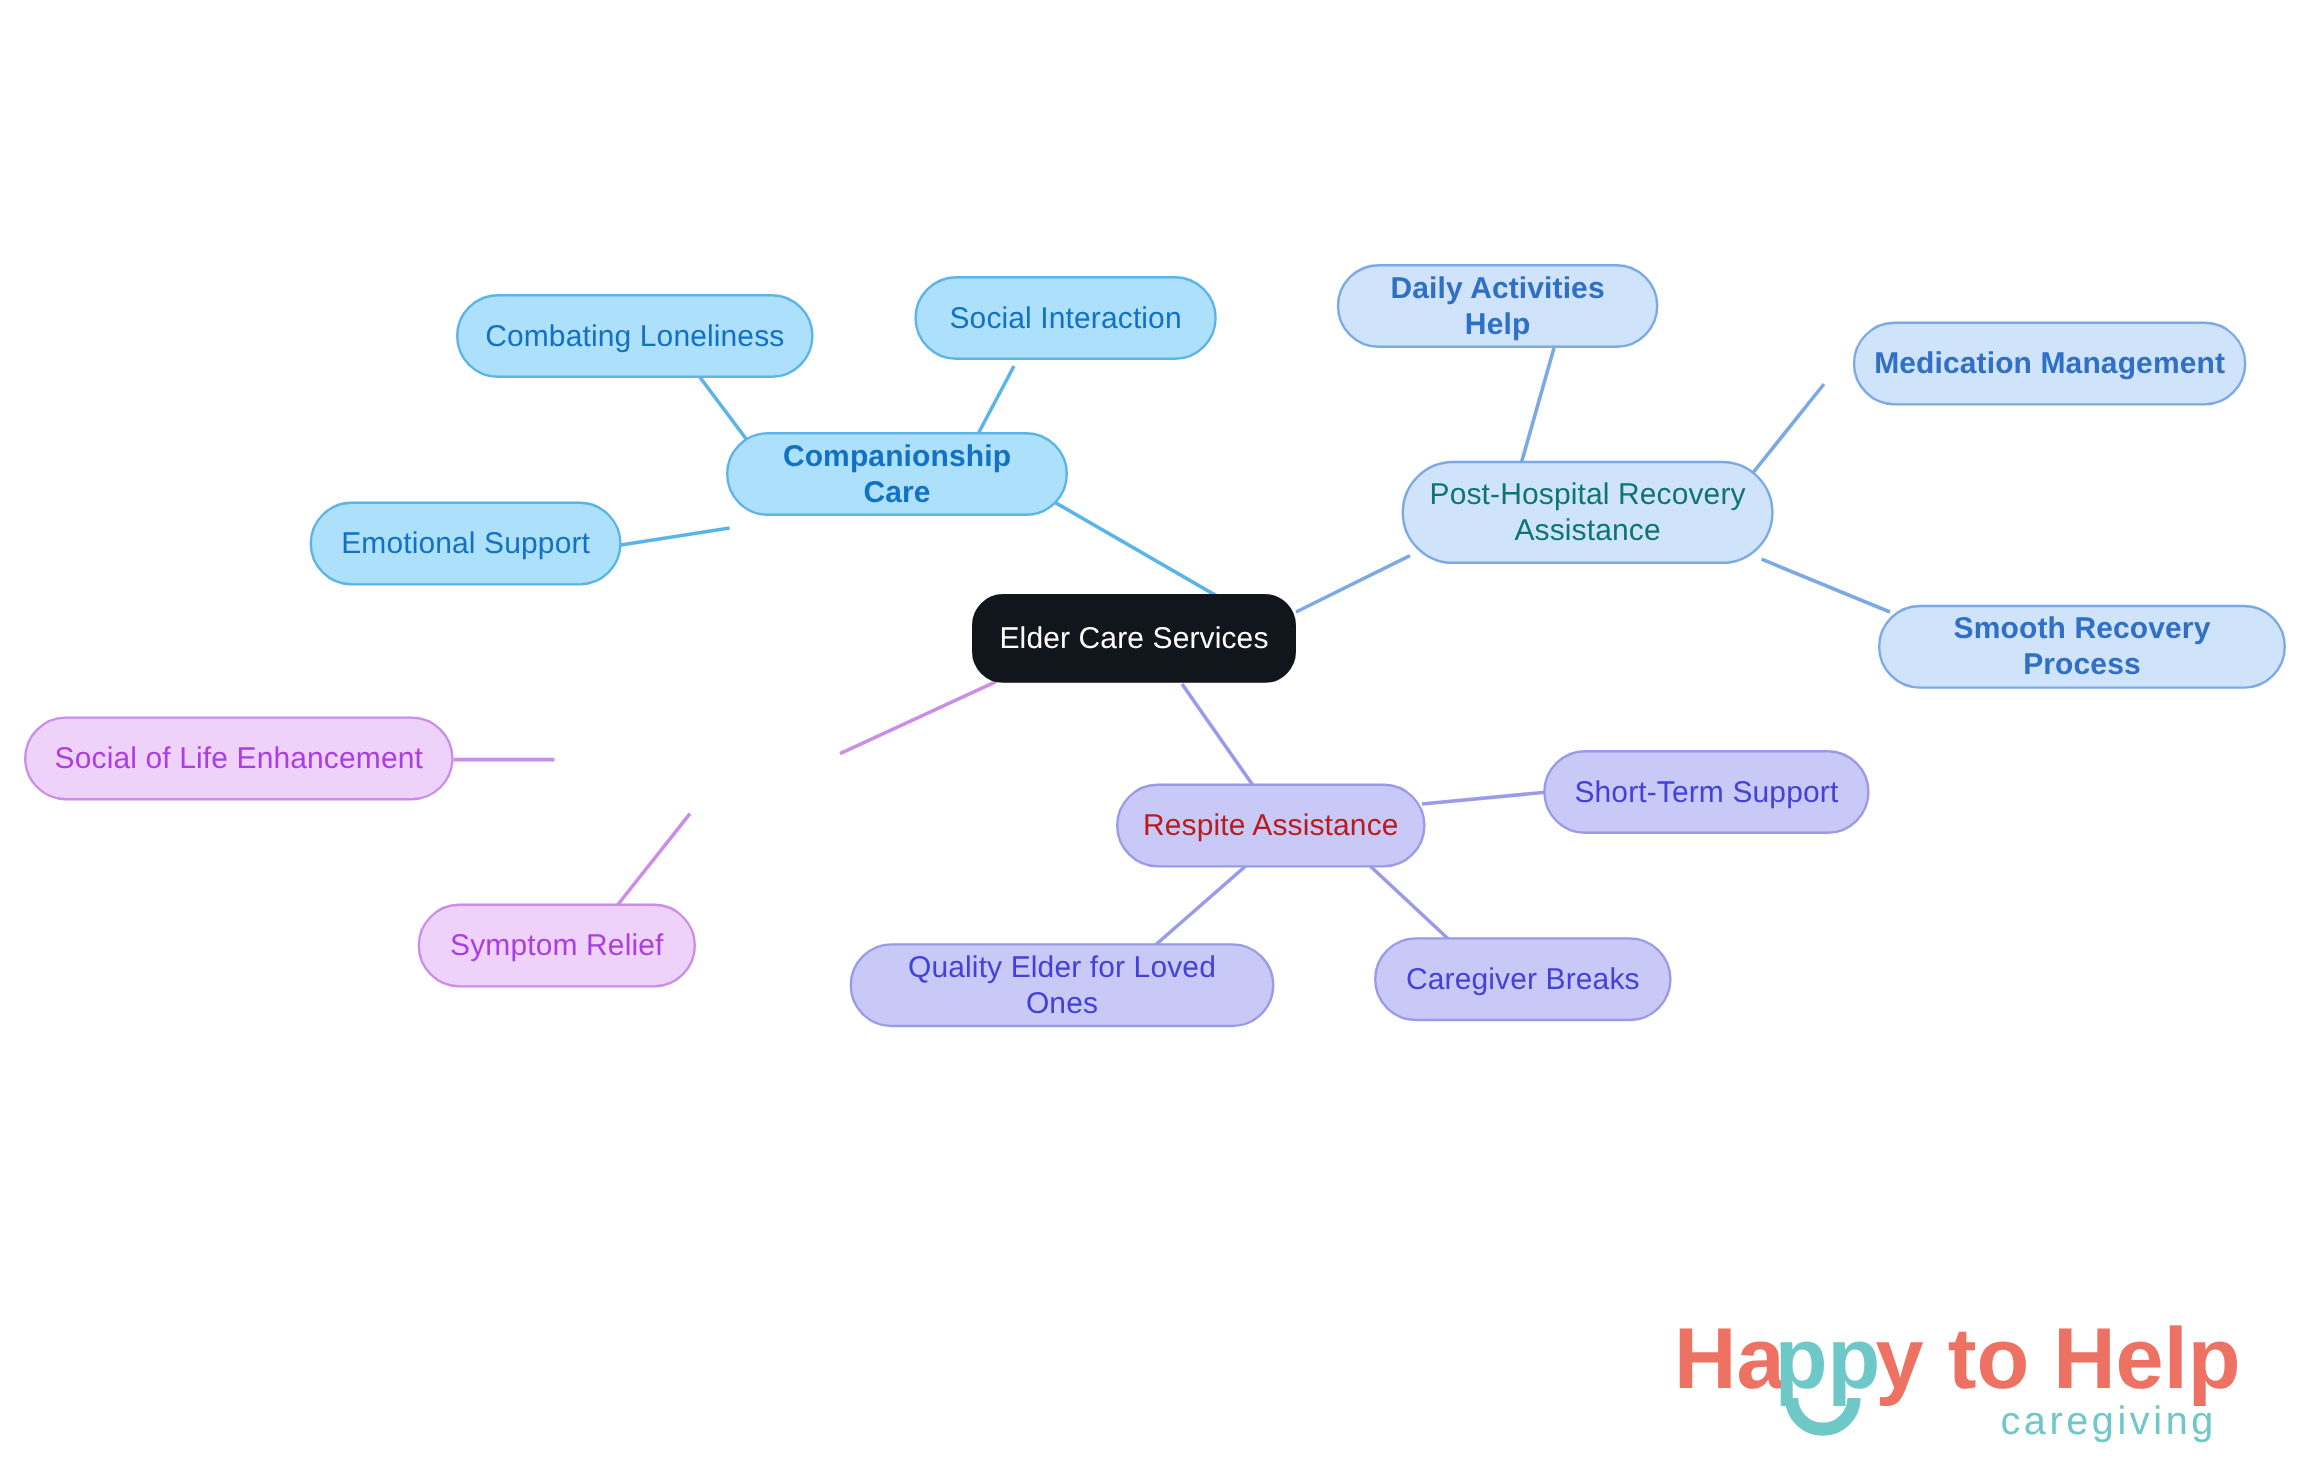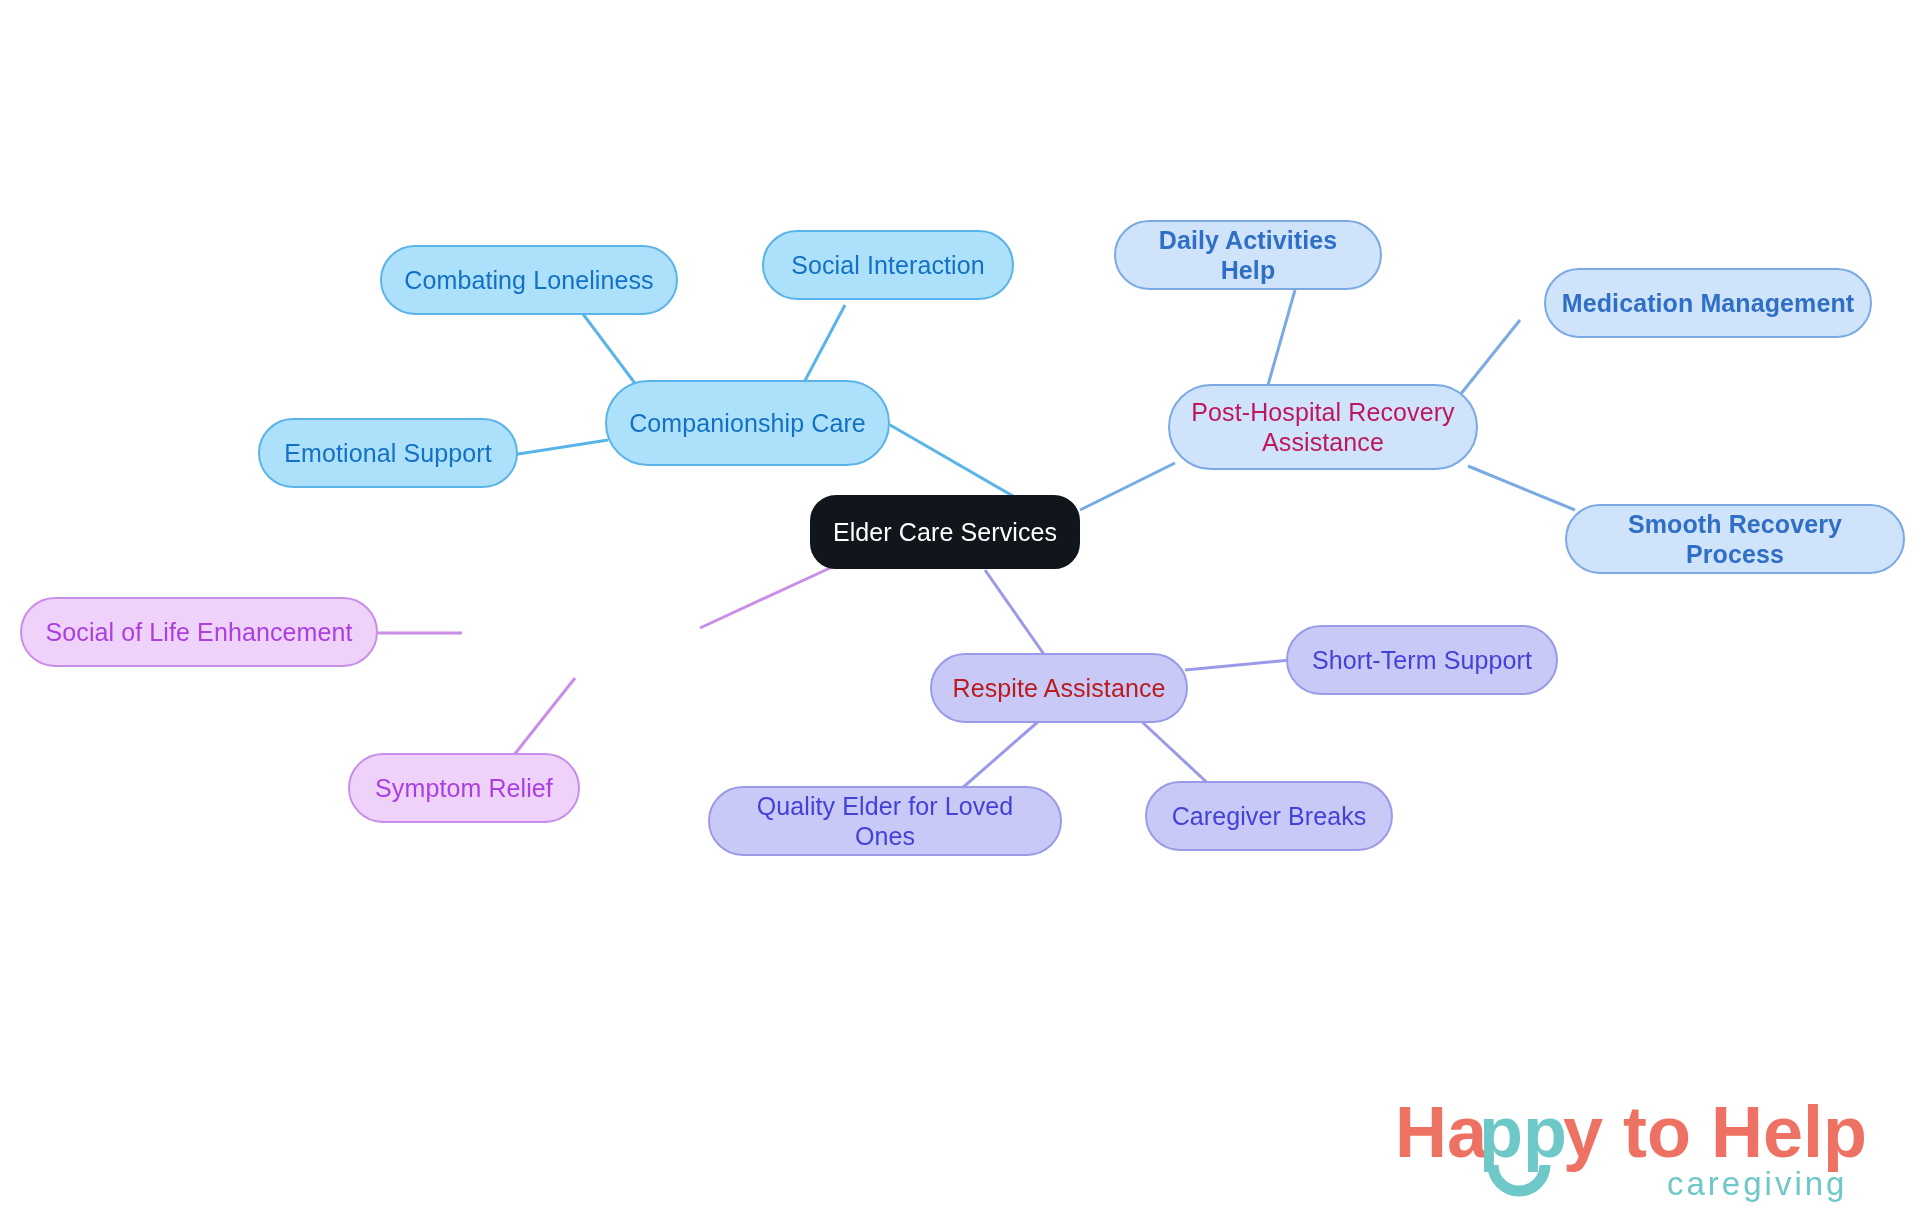--- a/index.html
+++ b/index.html
@@ -56,21 +56,21 @@
   }
   .node.leaf-blue1 {
     background: #ade0fa;
     border-color: #5ab4e8;
     color: #1271c4;
     font-size: 25px;
   }
   .node.branch-blue2 {
     background: #cfe3fb;
     border-color: #7ba9e4;
-    color: #be185d;
+    color: #0f766e;
     font-size: 25px;
   }
   .node.leaf-blue2 {
     background: #cfe3fb;
     border-color: #7ba9e4;
     color: #2f6fc6;
     font-size: 25px;
     font-weight: bold;
   }
   .node.branch-indigo {
@@ -131,21 +131,21 @@
     <path d="M 1140 720 L 1215 790" stroke="#9a9ae8" stroke-width="3" fill="none"></path>
 
     <path d="M 462 633 L 378 633" stroke="#cb8ee8" stroke-width="3" fill="none"></path>
     <path d="M 575 678 L 510 760" stroke="#cb8ee8" stroke-width="3" fill="none"></path>
   </svg>
 
   <div class="node root" style="left:810px; top:495px; width:270px; height:74px;">
     <span>Elder Care Services</span>
   </div>
 
-  <div class="node branch-blue1" style="left:605px; top:380px; width:285px; height:86px;">
+  <div class="node branch-blue1" style="left:605px; top:360px; width:285px; height:70px;font-weight:bold;">
     <span>Companionship Care</span>
   </div>
 
   <div class="node leaf-blue1" style="left:380px; top:245px; width:298px; height:70px;">
     <span>Combating Loneliness</span>
   </div>
 
   <div class="node leaf-blue1" style="left:762px; top:230px; width:252px; height:70px;">
     <span>Social Interaction</span>
   </div>

